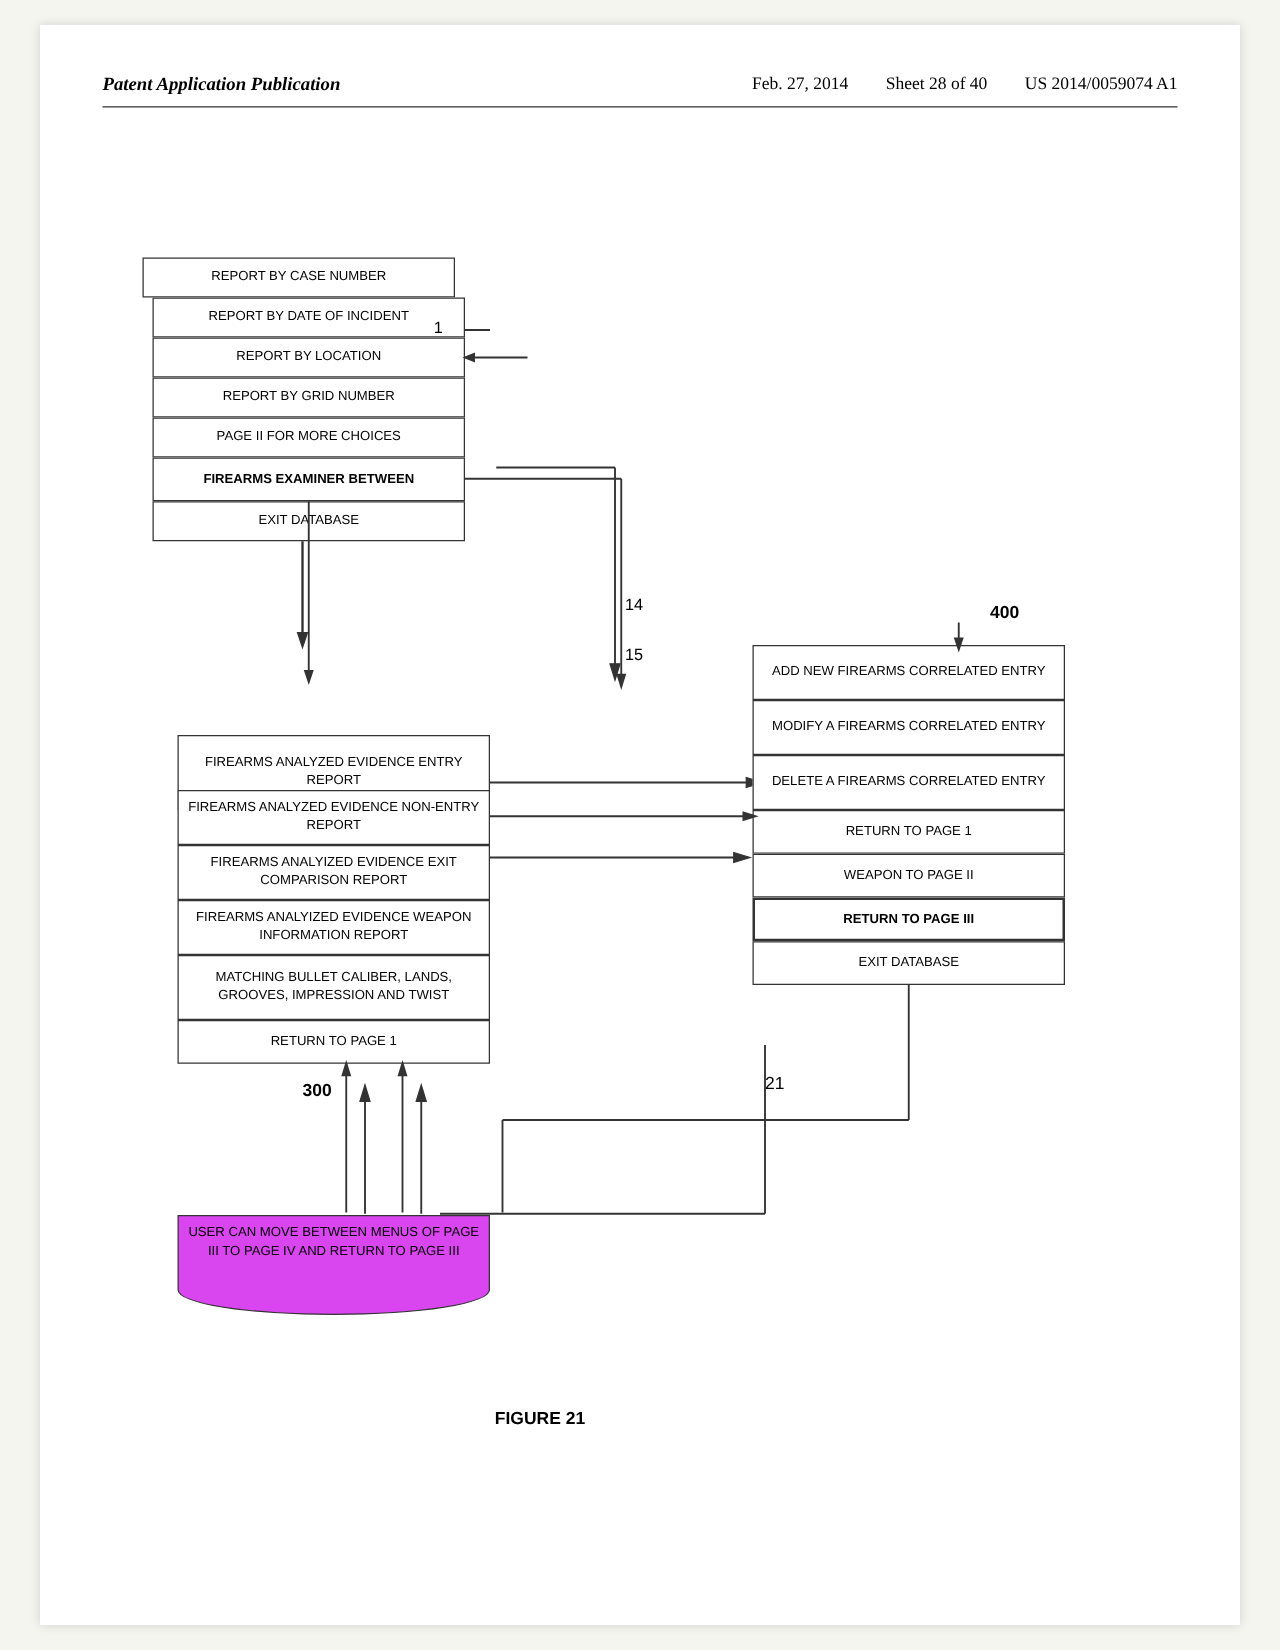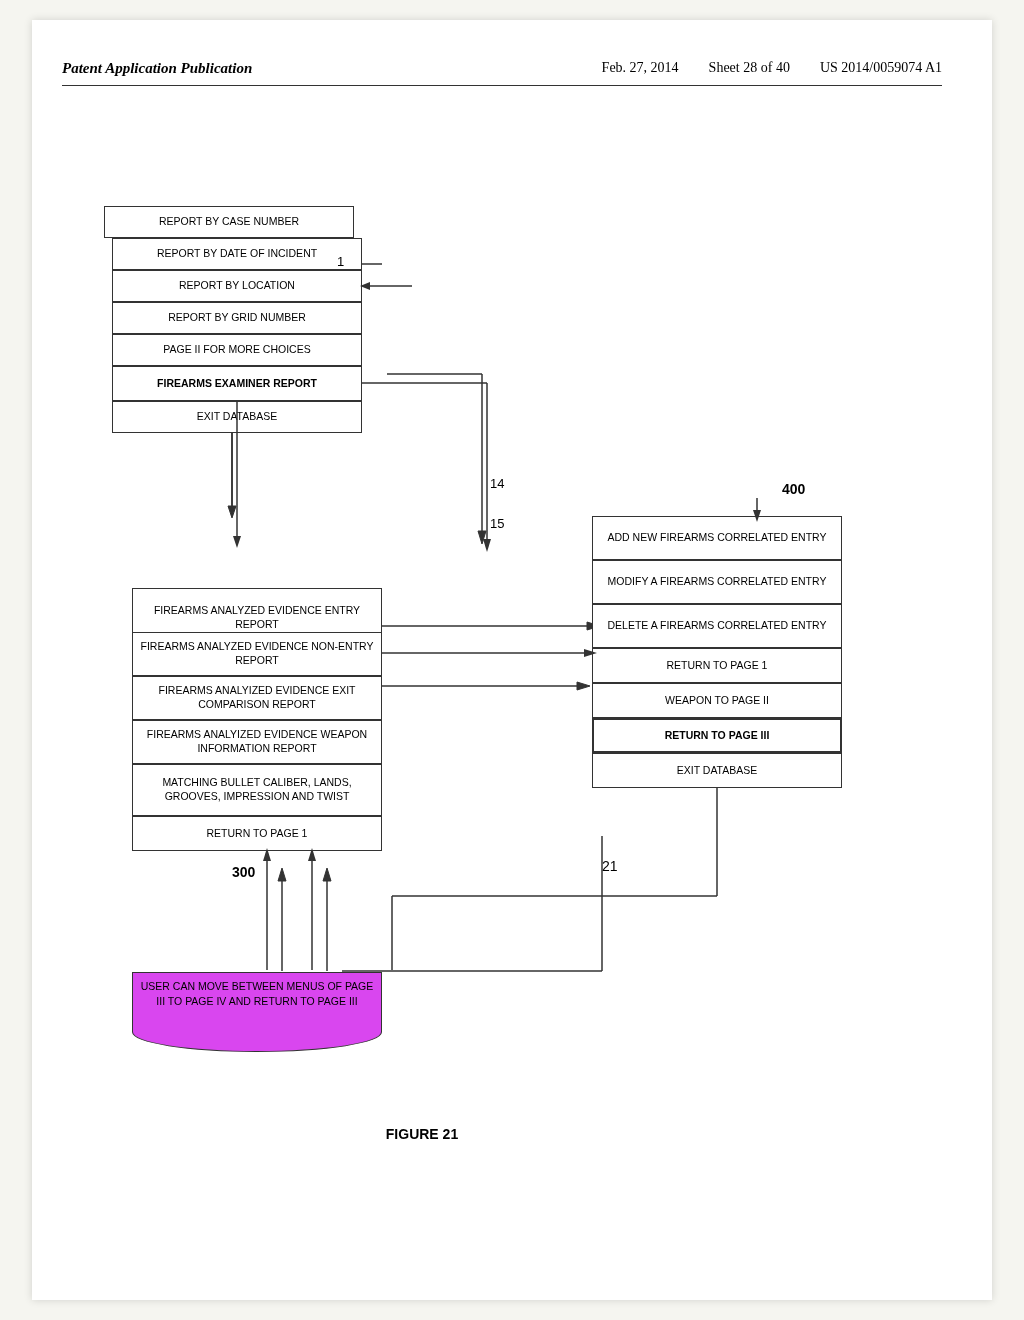--- a/index.html
+++ b/index.html
@@ -9,21 +9,21 @@
       width: 1024px;
       min-height: 1320px;
       position: relative;
       overflow-x: hidden;
     }
 
     .page {
       background: white;
       width: 960px;
       margin: 20px auto;
-      padding: 40px 50px 60px 30px;
+      padding: 40px 50px 60px 50px;
       min-height: 1280px;
       position: relative;
       box-shadow: 0 0 8px rgba(0,0,0,0.15);
     }
 
     
     .header {
       display: flex;
       justify-content: space-between;
       align-items: flex-start;
@@ -180,21 +180,21 @@
 
     <div class="box" style="left:40px; top:186px; width:250px; height:32px;">
       <span>REPORT BY GRID NUMBER</span>
     </div>
 
     <div class="box" style="left:40px; top:218px; width:250px; height:32px;">
       <span>PAGE II FOR MORE CHOICES</span>
     </div>
 
     <div class="box bold-text" style="left:40px; top:250px; width:250px; height:35px;">
-      <span>FIREARMS EXAMINER REPORT</span>
+      <span>FIREARMS EXAMINER BETWEEN</span>
     </div>
 
     <div class="box" style="left:40px; top:285px; width:250px; height:32px;">
       <span>EXIT DATABASE</span>
     </div>
 
     <div style="position:absolute; left:265px; top:138px; font-size:13px; font-family:Arial;">
       <span>1</span>
     </div>
 

